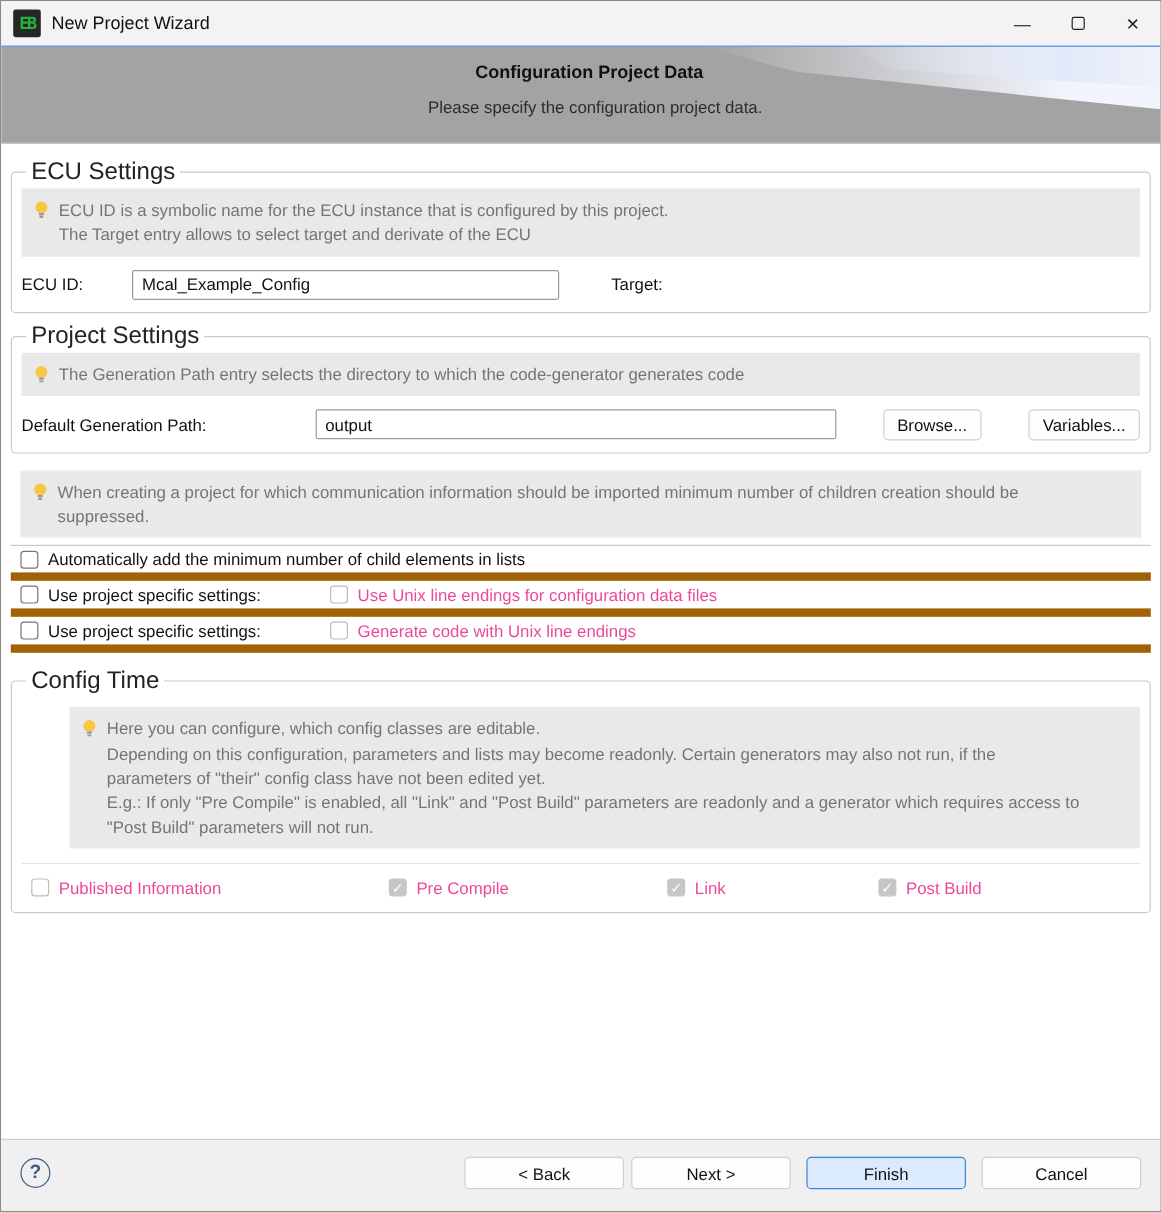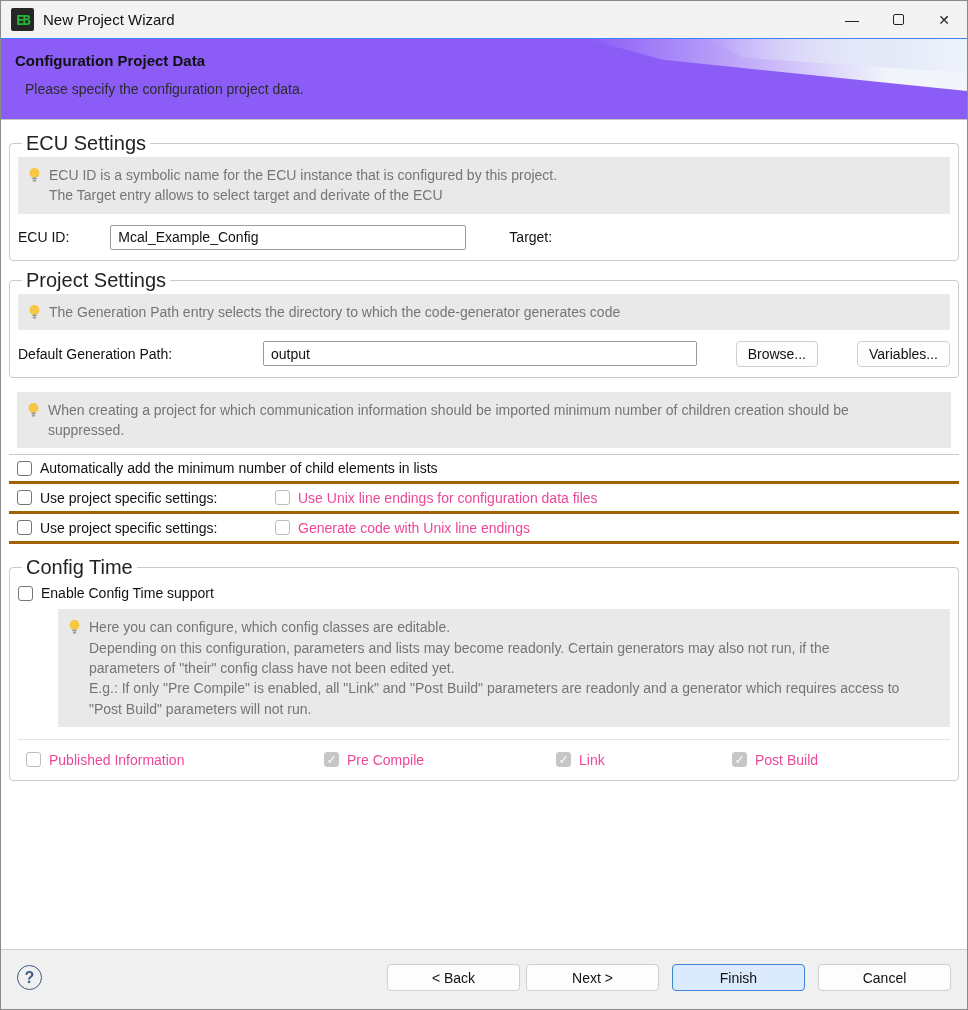--- a/index.html
+++ b/index.html
@@ -24,21 +24,21 @@
     color: #27b43a; font-family: "DejaVu Sans Mono", monospace;
     font-weight: bold; font-size: 14px; letter-spacing: -2px;
     display: flex; align-items: center; justify-content: center; margin-right: 9px;
   }
   .title-text { font-size: 15px; color: #111; }
   .win-controls { margin-left: auto; display: flex; height: 100%; }
   .win-btn { width: 46px; height: 100%; display: flex; align-items: center; justify-content: center; color: #222; font-size: 14px; cursor: default; }
   .maxi-glyph { width: 11px; height: 11px; border: 1.2px solid #222; border-radius: 2px; }
 
   
-  .wiz-header { height: 80px; background: #8b5cf6; position: relative; flex: 0 0 auto; overflow: hidden; }
+  .wiz-header { height: 80px; background: #a3a3a3; position: relative; flex: 0 0 auto; overflow: hidden; text-align: center; }
   .header-deco {
     position: absolute; top: 0; right: 0; width: 260px; height: 34px;
     background: linear-gradient(90deg, rgba(227,233,248,0) 0%, #e3e9f8 70%, #eef2fb 100%);
     clip-path: polygon(0 0, 100% 0, 100% 100%, 14% 55%);
   }
   .header-deco2 {
     position: absolute; top: 0; right: 0; width: 380px; height: 52px;
     background: linear-gradient(90deg, rgba(238,242,251,0) 0%, #f2f5fc 80%);
     clip-path: polygon(0 0, 100% 0, 100% 100%, 20% 40%);
   }
@@ -79,21 +79,21 @@
   .mini-btn {
     font-family: "Liberation Sans", sans-serif; font-size: 14px;
     height: 26px; padding: 0 11px; margin-left: 6px;
     background: #fdfdfd; border: 1px solid #d0d0d0; border-radius: 4px; color: #111;
   }
 
   
   .opts { margin-top: 14px; }
   .opt-row {
     display: flex; align-items: center; height: 30px;
-    border-bottom: 3px solid #a16207; padding-left: 8px;
+    border-bottom: 7px solid #a16207; padding-left: 8px;
   }
   .opt-row.first { border-top: 1px solid #c9c9c9; }
   .cb { width: 15px; height: 15px; border: 1px solid #767676; border-radius: 3px; background: #fff; flex: 0 0 auto; margin-right: 8px; }
   .cb.disabled { border-color: #bdbdbd; }
   .cb.checked-disabled { background: #c6c6c6; border-color: #c6c6c6; color: #fff; font-size: 12px; line-height: 14px; text-align: center; }
   .cb-label { color: #111; }
   .cb-label.gray { color: #ec4899; }
   .sub-opt { display: flex; align-items: center; margin-left: 36px; }
   .opt-first-col { display: flex; align-items: center; width: 222px; }
 
@@ -226,24 +226,20 @@
         </span>
         <span class="sub-opt">
           <span class="cb disabled"></span>
           <span class="cb-label gray">Generate code with Unix line endings</span>
         </span>
       </div>
     </div>
 
     <fieldset style="margin-top:12px; padding-bottom:12px;">
       <legend>Config Time</legend>
-      <div class="ct-enable">
-        <span class="cb"></span>
-        <span class="cb-label">Enable Config Time support</span>
-      </div>
       <div class="info-panel ct-info">
         <svg class="bulb" width="13" height="17" viewBox="0 0 13 17">
             <circle cx="6.5" cy="6" r="5" fill="#f6c744"></circle>
             <rect x="4.3" y="10.5" width="4.4" height="2" rx="0.8" fill="#9a9a9a"></rect>
             <rect x="4.8" y="13" width="3.4" height="1.6" rx="0.7" fill="#9a9a9a"></rect>
           </svg>
         <span>Here you can configure, which config classes are editable.
 Depending on this configuration, parameters and lists may become readonly. Certain generators may also not run, if the
 parameters of "their" config class have not been edited yet.
 E.g.: If only "Pre Compile" is enabled, all "Link" and "Post Build" parameters are readonly and a generator which requires access to

